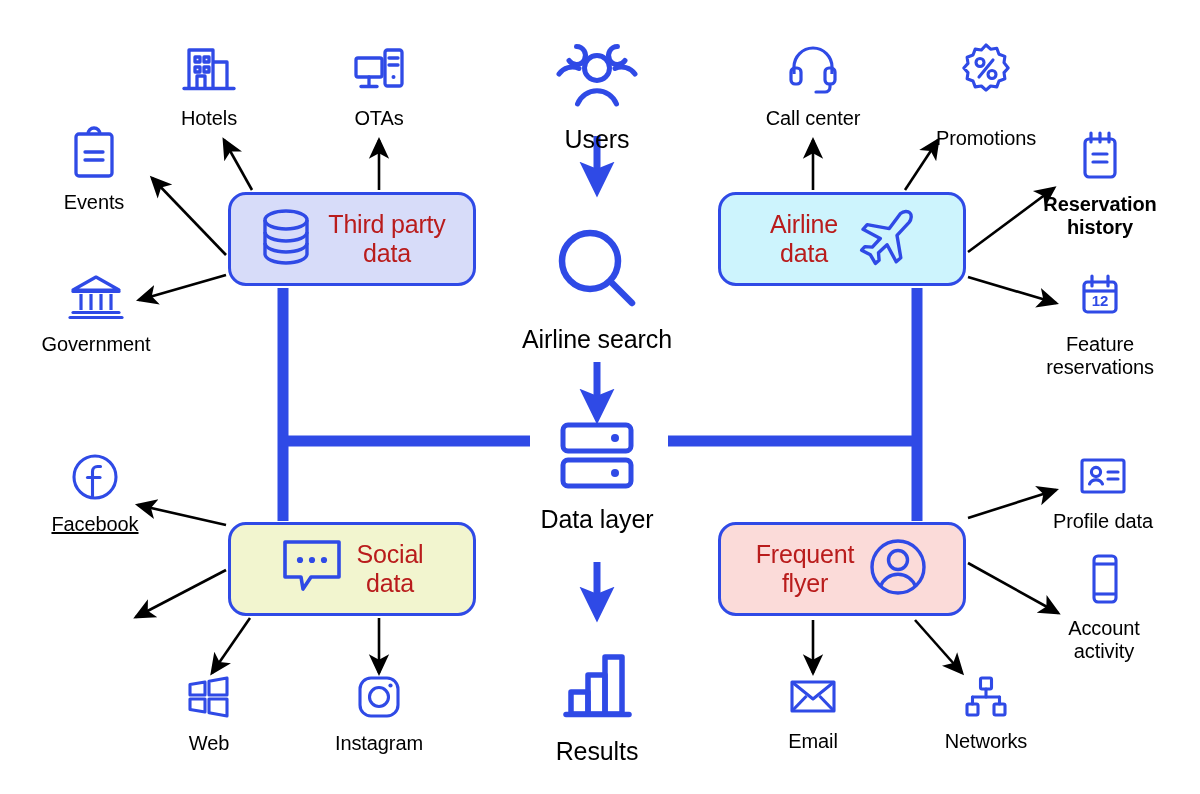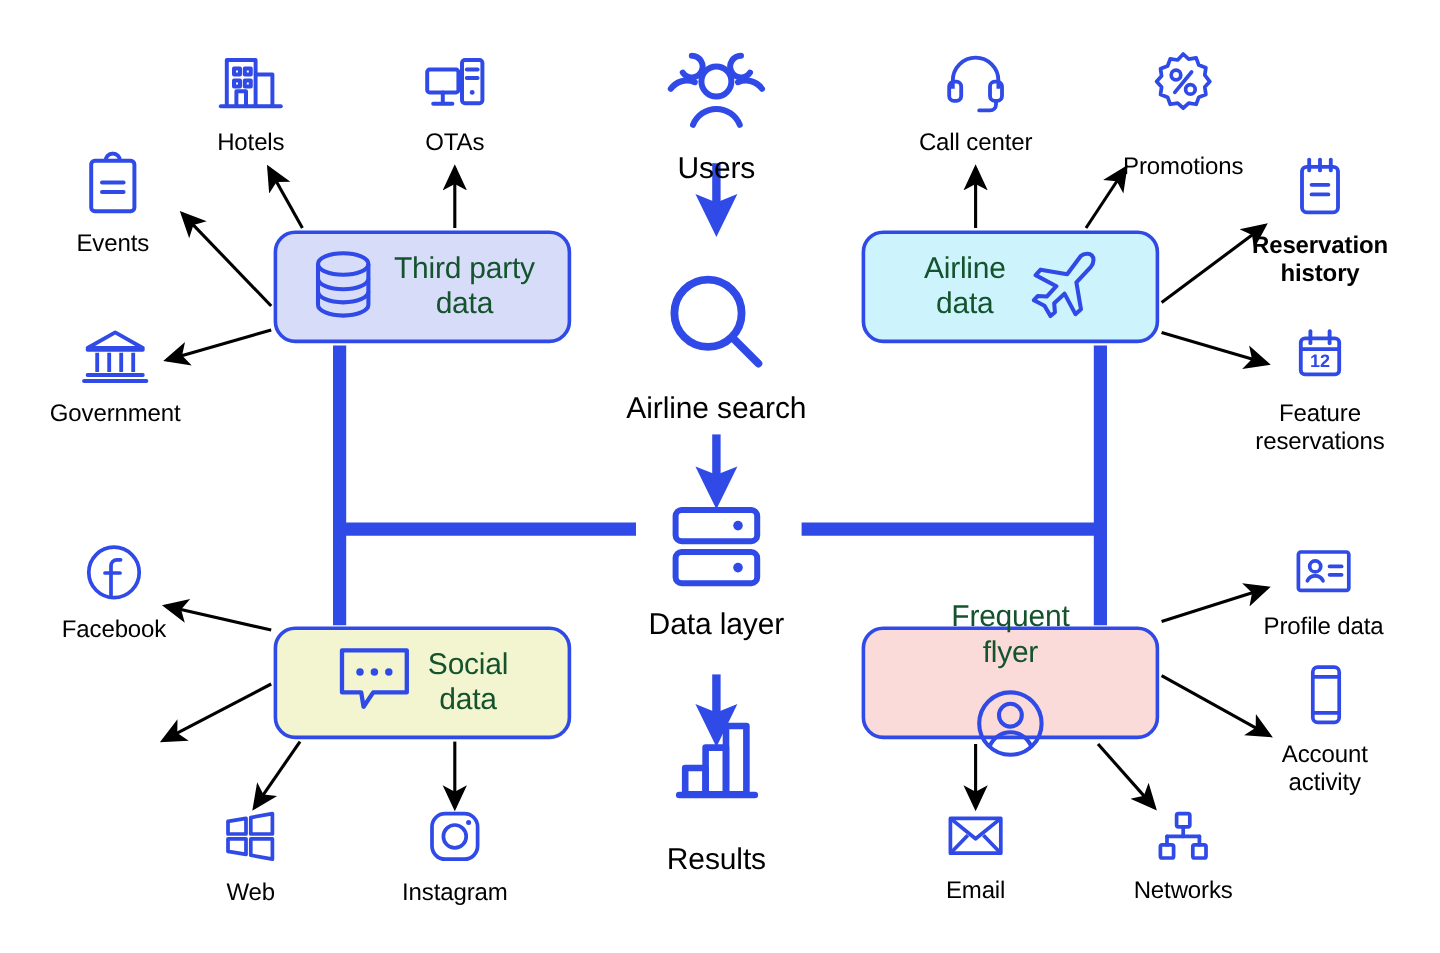--- a/index.html
+++ b/index.html
@@ -37,21 +37,21 @@
     border-radius: 18px;
     display: flex;
     align-items: center;
     justify-content: center;
     gap: 14px;
     z-index: 4;
   }
   .hub .hub-label {
     font-size: 25px;
     line-height: 1.18;
-    color: #14532d;
+    color: #b91c1c;
     text-align: center;
     white-space: pre-line;
     letter-spacing: -0.2px;
   }
   .hub .hub-ico {
     flex: 0 0 auto;
     display: block;
   }
   #hub-third-party {
     left: 228px; top: 192px; width: 248px; height: 94px;
@@ -61,21 +61,20 @@
     left: 718px; top: 192px; width: 248px; height: 94px;
     background: #cdf4fd;
   }
   #hub-social {
     left: 228px; top: 522px; width: 248px; height: 94px;
     background: #f2f5cf;
   }
   #hub-frequent {
     left: 718px; top: 522px; width: 248px; height: 94px;
     background: #fbdbd9;
-    flex-direction: column;
   }
 
   
   .node {
     position: absolute;
     display: flex;
     flex-direction: column;
     align-items: center;
     z-index: 3;
   }
@@ -236,21 +235,21 @@
       <svg width="76" height="72" viewBox="0 0 76 72" fill="none" stroke="#2f4ae6" stroke-width="5">
         <rect x="4" y="5" width="68" height="26" rx="5" fill="#ffffff"></rect>
         <circle cx="56" cy="18" r="4" fill="#2f4ae6" stroke="none"></circle>
         <rect x="4" y="40" width="68" height="26" rx="5" fill="#ffffff"></rect>
         <circle cx="56" cy="53" r="4" fill="#2f4ae6" stroke="none"></circle>
       </svg>
     </span>
     <span class="node-label">Data layer</span>
   </div>
 
-  <div class="node big" style="left:517px; top:596px; width:160px;gap:16px;">
+  <div class="node big" style="left:517px; top:648px; width:160px;">
     <span class="node-ico">
       <svg width="80" height="76" viewBox="0 0 80 76" fill="none" stroke="#2f4ae6" stroke-width="5.5" stroke-linejoin="round">
         <rect x="14" y="44" width="17" height="22"></rect>
         <rect x="31" y="27" width="17" height="39"></rect>
         <rect x="48" y="9" width="17" height="57"></rect>
         <line x1="9" y1="66.5" x2="72" y2="66.5" stroke-linecap="round"></line>
       </svg>
     </span>
     <span class="node-label">Results</span>
   </div>
@@ -360,21 +359,21 @@
         <line x1="16" y1="4" x2="16" y2="14" stroke-linecap="round"></line>
         <line x1="32" y1="4" x2="32" y2="14" stroke-linecap="round"></line>
         <line x1="8" y1="19" x2="40" y2="19"></line>
         <text x="24" y="34" font-family="Liberation Sans, sans-serif" font-size="15" font-weight="bold" fill="#2f4ae6" stroke="none" text-anchor="middle">12</text>
       </svg>
     </span>
     <span class="node-label">Feature
 reservations</span>
   </div>
 
-  <div class="node" style="left:31px; top:452px; width:128px;">
+  <div class="node" style="left:31px; top:452px; width:128px;text-decoration:underline;">
     <span class="node-ico">
       <svg width="50" height="50" viewBox="0 0 50 50" fill="none" stroke="#2f4ae6" stroke-width="3.1" stroke-linecap="round">
         <circle cx="25" cy="25" r="21"></circle>
         <path d="M30.5 14.5h-3a5 5 0 0 0-5 5V44"></path>
         <line x1="17.5" y1="25.5" x2="30" y2="25.5"></line>
       </svg>
     </span>
     <span class="node-label">Facebook</span>
   </div>
 

